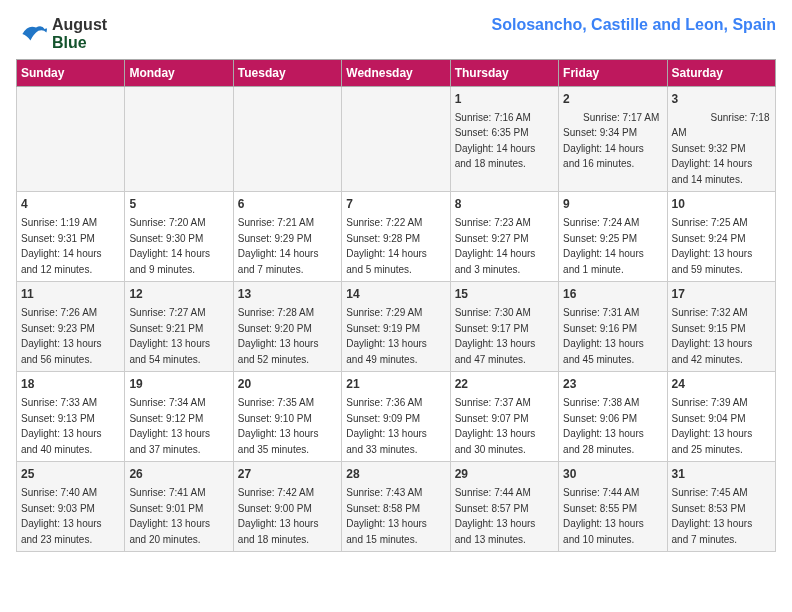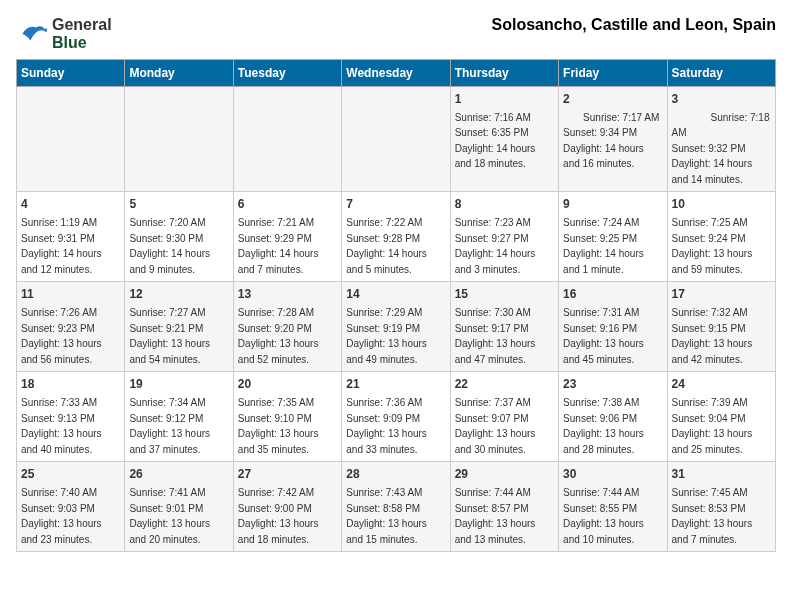--- a/index.html
+++ b/index.html
@@ -30,29 +30,29 @@
     }
     .title-block h1 {
       font-size: 36px;
       font-weight: bold;
       color: #333;
       line-height: 1.1;
     }
     .title-block h2 {
       font-size: 16px;
       font-weight: bold;
-      color: #000000;
+      color: #3b82f6;
     }
     table {
       width: 100%;
       border-collapse: collapse;
       font-size: 11px;
     }
     thead tr th {
-      background-color: #0369a1;
+      background-color: #be185d;
       color: #fff;
       font-size: 12px;
       font-weight: bold;
       padding: 6px 4px;
       border: 1px solid #aaa;
       text-align: left;
     }
     tbody tr td {
       border: 1px solid #ccc;
       vertical-align: top;
@@ -86,21 +86,21 @@
   </style>
 </head>
 <body>
 
 <div class="header">
   <div class="logo">
     <svg class="logo-bird" viewBox="0 0 40 40" xmlns="http://www.w3.org/2000/svg">
       <path d="M8 20 Q15 8 25 12 Q32 8 36 14 Q40 10 38 18 Q34 14 28 16 Q22 20 18 28 Q14 22 8 20Z" fill="#2176c7"></path>
     </svg>
     <div style="display:flex;flex-direction:column;line-height:1.1;">
-      <span style="font-size:16px;font-weight:bold;color:#333;">General</span>
+      <span style="font-size:16px;font-weight:bold;color:#333;">August</span>
       <span style="font-size:16px;font-weight:bold;color:#14532d;">Blue</span>
     </div>
   </div>
   <div class="title-block">
     <h2>Solosancho, Castille and Leon, Spain</h2>
   </div>
 </div>
 
 <table>
   <thead>

